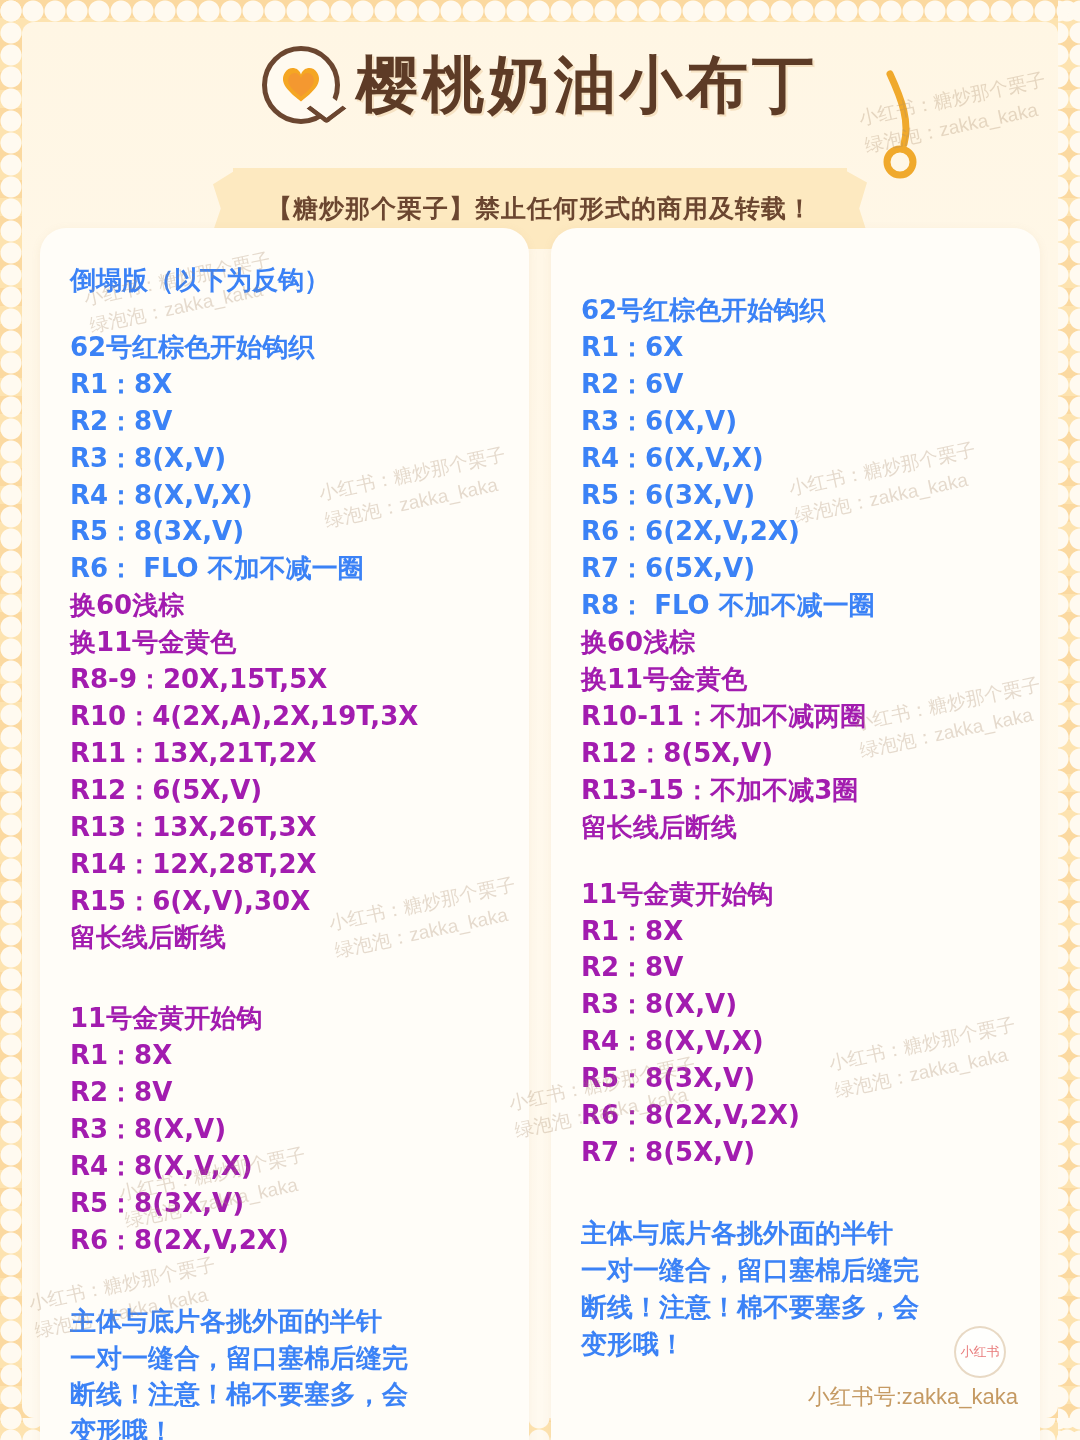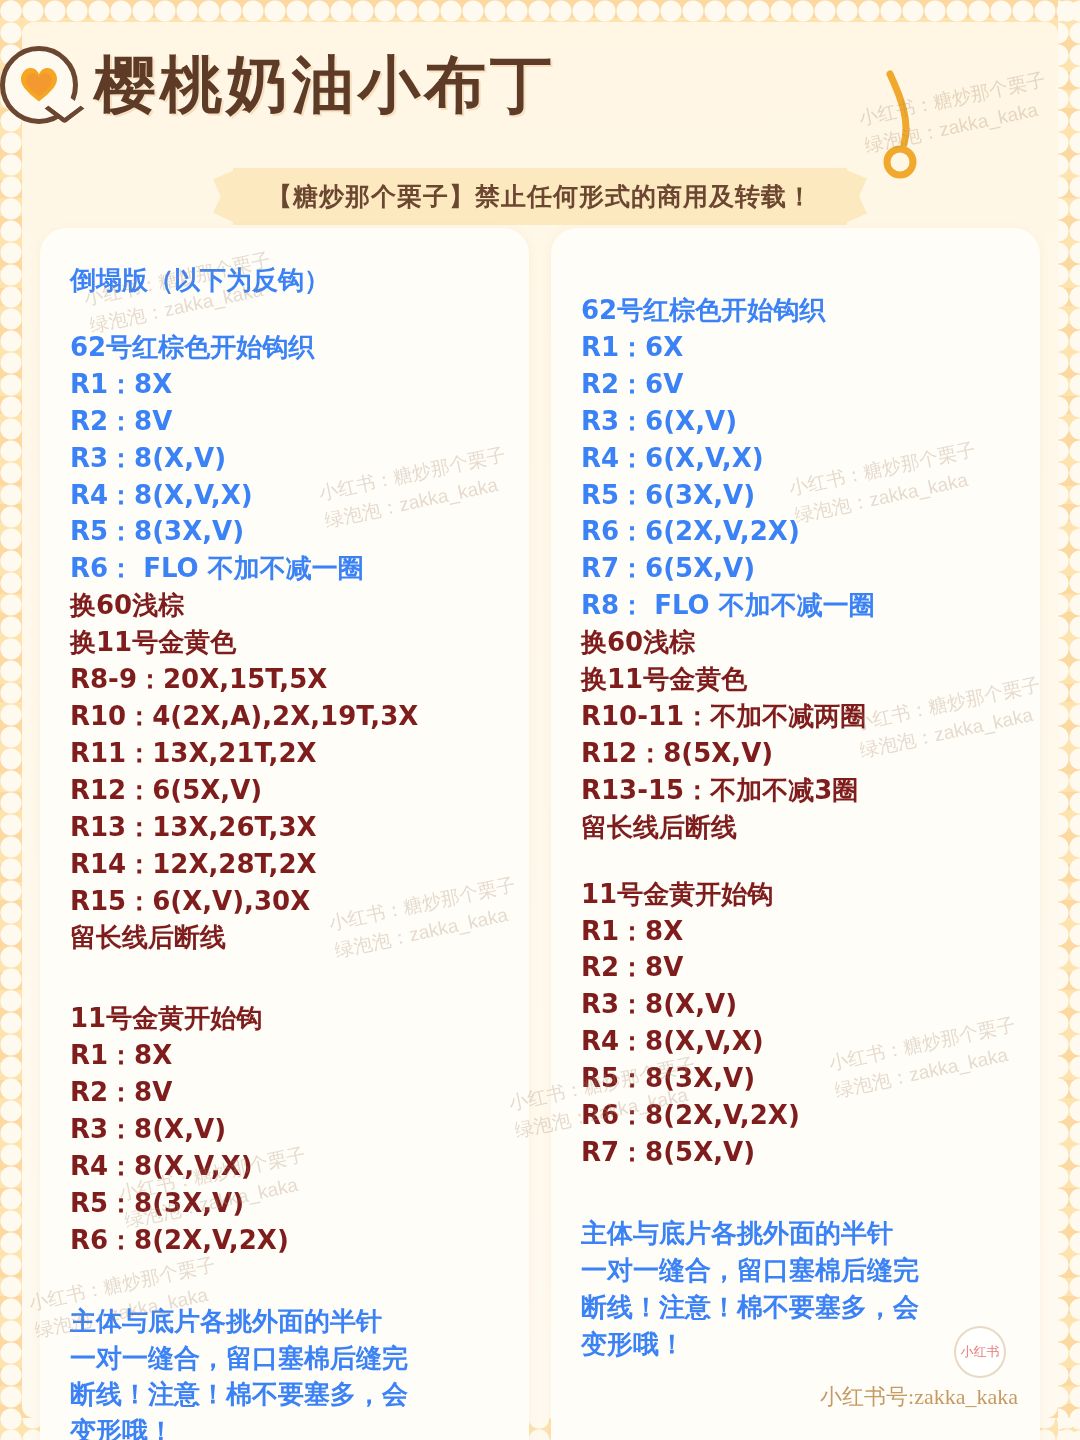--- a/index.html
+++ b/index.html
@@ -53,20 +53,21 @@
 
   
   .header {
     position: absolute;
     left: 0; right: 0; top: 30px;
     height: 200px;
   }
   .title-row {
     display: flex;
     align-items: center;
+    justify-content: center;
     gap: 16px;
     height: 110px;
   }
   .logo-badge {
     width: 78px; height: 78px;
     border: 5px solid #6b4630;
     border-radius: 50%;
     position: relative;
     background: #fffaf0;
     flex: none;
@@ -108,21 +109,21 @@
     justify-content: center;
     margin-top: 28px;
   }
   .subtitle-band {
     background: #fde9c0;
     color: #6b4630;
     font-family: "DejaVu Sans", sans-serif;
     font-weight: bold;
     font-size: 25px;
     letter-spacing: 1px;
-    padding: 12px 34px;
+    padding: 24px 34px;
     position: relative;
   }
   .subtitle-band::before,
   .subtitle-band::after {
     content: "";
     position: absolute;
     top: 0; bottom: 0; width: 26px;
     background: #fde9c0;
   }
   .subtitle-band::before {
@@ -150,21 +151,21 @@
     min-height: 1130px;
   }
   .blk {
     font-family: "DejaVu Sans", sans-serif;
     font-weight: bold;
     font-size: 26px;
     line-height: 1.42;
     white-space: pre-wrap;
   }
   .c-brown { color: #3b82f6; }
-  .c-gold  { color: #7f1d1d; }
+  .c-gold  { color: #a21caf; }
   .gap-md { height: 30px; }
   .gap-lg { height: 44px; }
 
   
   .wm {
     position: absolute;
     color: rgba(168,140,105,0.30);
     font-size: 19px;
     line-height: 1.45;
     transform: rotate(-12deg);
@@ -182,21 +183,21 @@
     color: #e87a7a;
     font-size: 13px;
     display: flex; align-items: center; justify-content: center;
     font-family: "DejaVu Sans", sans-serif;
   }
   .footer-id {
     position: absolute;
     right: 62px; bottom: 28px;
     color: #c59a63;
     font-size: 22px;
-    font-family: Liberation Serif, serif;
+    font-family: Liberation Sans, sans-serif;
   }
 </style>
 </head>
 <body>
 
 <div class="page-frame">
   <div class="inner-card"></div>
   <div class="scallop-top"></div>
   <div class="scallop-bottom"></div>
   <div class="scallop-left"></div>

